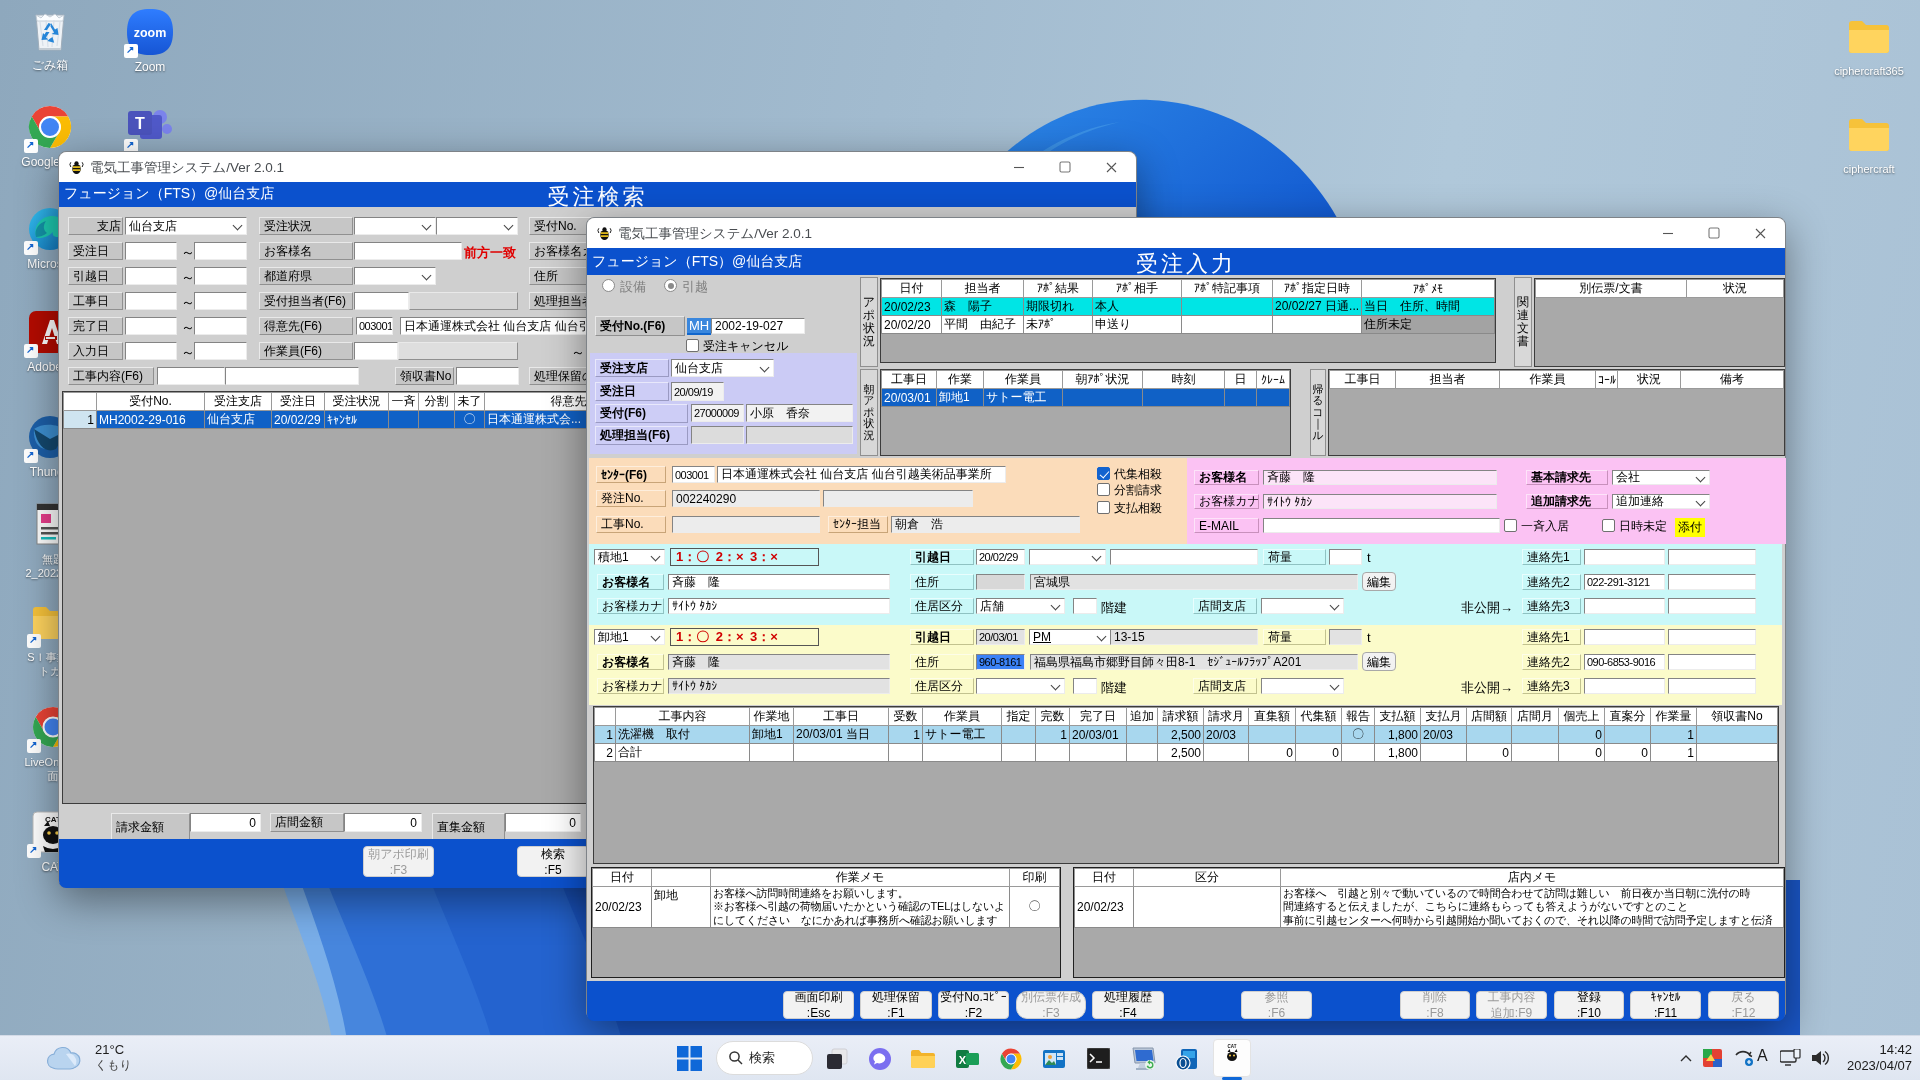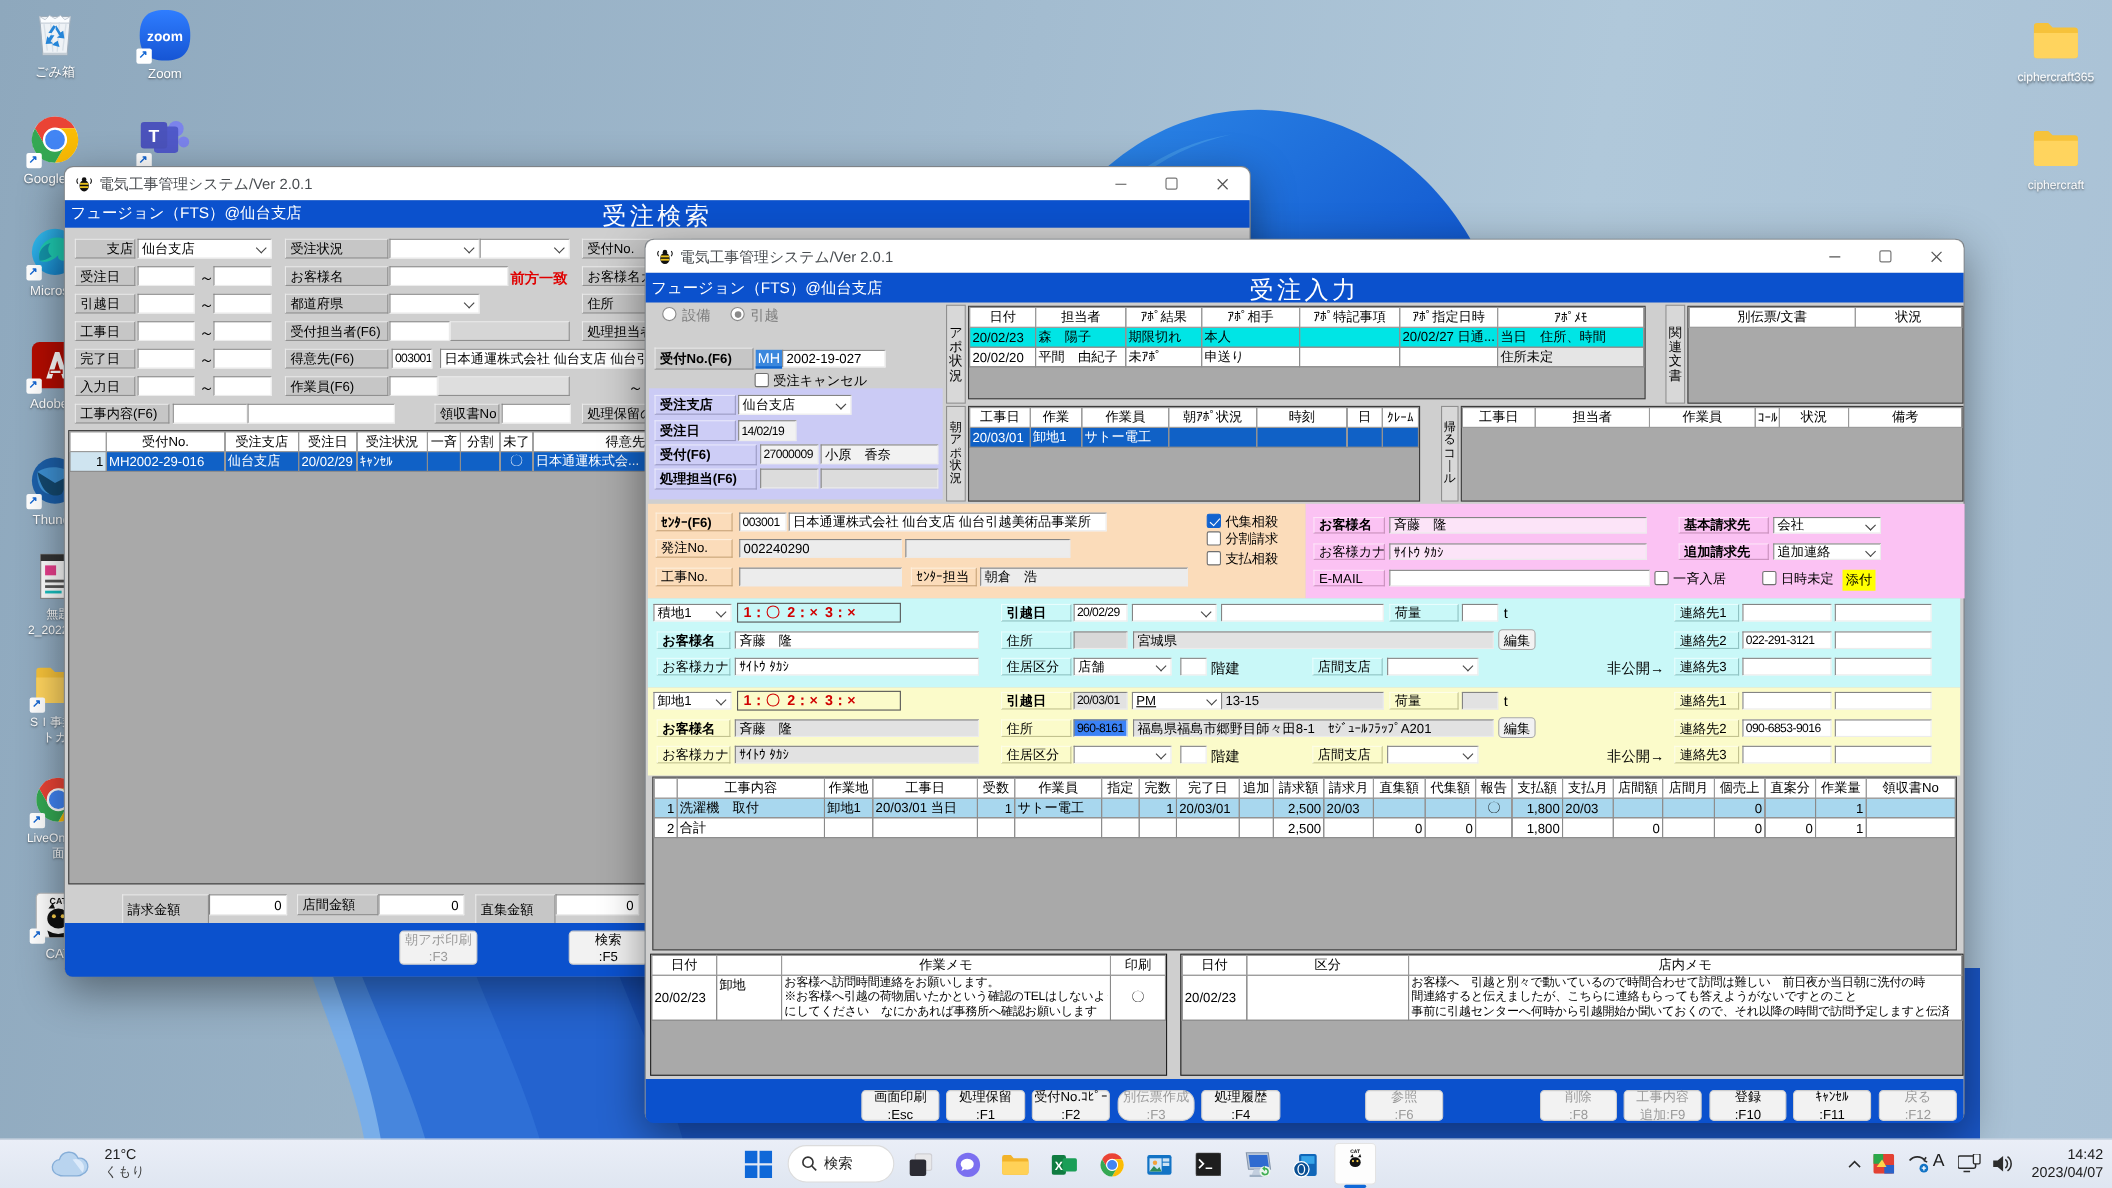--- a/index.html
+++ b/index.html
@@ -388,21 +388,21 @@
   <div class="lbl" style="left:8px;top:98px;width:90px;height:20px;font-weight:bold;">受付No.(F6)</div>
   <div class="abs" style="left:100px;top:100px;width:24px;height:17px;background:#3a87dd;color:#fff;font-size:13px;text-align:center;border-bottom:2px solid #1166cc;">MH</div>
   <div class="fld" style="left:124px;top:100px;width:94px;height:16px;">2002-19-027</div>
   <div class="chk" style="left:99px;top:121px;"></div>
       <span class="abs" style="left:116px;top:120px;font-size:12px;">受注キャンセル</span>
 
   <div class="abs" style="left:3px;top:135px;width:267px;height:101px;background:#cbcbf5;">
     <div class="plbl" style="left:5px;top:6px;width:74px;height:18px;font-weight:bold;">受注支店</div>
     <div class="fld combo" style="left:81px;top:6px;width:103px;height:18px;">仙台支店<i class="chev"></i></div>
     <div class="plbl" style="left:5px;top:29px;width:74px;height:19px;font-weight:bold;">受注日</div>
-    <div class="fld num" style="left:81px;top:29px;width:53px;height:19px;background:#f2f2f2;">14/02/19</div>
+    <div class="fld num" style="left:81px;top:29px;width:53px;height:19px;background:#f2f2f2;">20/09/19</div>
     <div class="plbl" style="left:5px;top:51px;width:93px;height:19px;font-weight:bold;">受付(F6)</div>
     <div class="fld num" style="left:101px;top:51px;width:53px;height:18px;background:#f2f2f2;">27000009</div>
     <div class="fld" style="left:156px;top:51px;width:107px;height:18px;background:#f2f2f2;">小原　香奈</div>
     <div class="plbl" style="left:5px;top:73px;width:93px;height:19px;font-weight:bold;">処理担当(F6)</div>
     <div class="fld" style="left:101px;top:73px;width:53px;height:18px;background:#dcdcdc;"></div>
     <div class="fld" style="left:156px;top:73px;width:107px;height:18px;background:#dcdcdc;"></div>
   </div>
 
   <div class="vlab" style="left:273px;top:59px;width:18px;height:90px;">ア<br>ポ<br>状<br>況</div>
   <div class="grid" style="left:293px;top:60px;width:616px;height:85px;">
@@ -435,21 +435,21 @@
               <td>20/02/27 日通...</td>
               <td>当日　住所、時間</td>
             </tr>
       <tr style="background:#fff;">
               <td style="background:#fff;">20/02/20</td>
               <td style="background:#fff;">平間　由紀子</td>
               <td style="background:#fff;">未ｱﾎﾟ</td>
               <td style="background:#fff;">申送り</td>
               <td style="background:#fff;"></td>
               <td style="background:#fff;"></td>
-              <td style="background:#e5e5e5;">住所未定</td>
+              <td style="background:#a3a3a3;">住所未定</td>
             </tr>
     </tbody>
         </table>
   </div>
   <div class="vlab" style="left:927px;top:59px;width:18px;height:90px;">関<br>連<br>文<br>書</div>
   <div class="grid" style="left:947px;top:60px;width:251px;height:89px;">
     <table>
       <colgroup>
             <col style="width:151px">
             <col>

